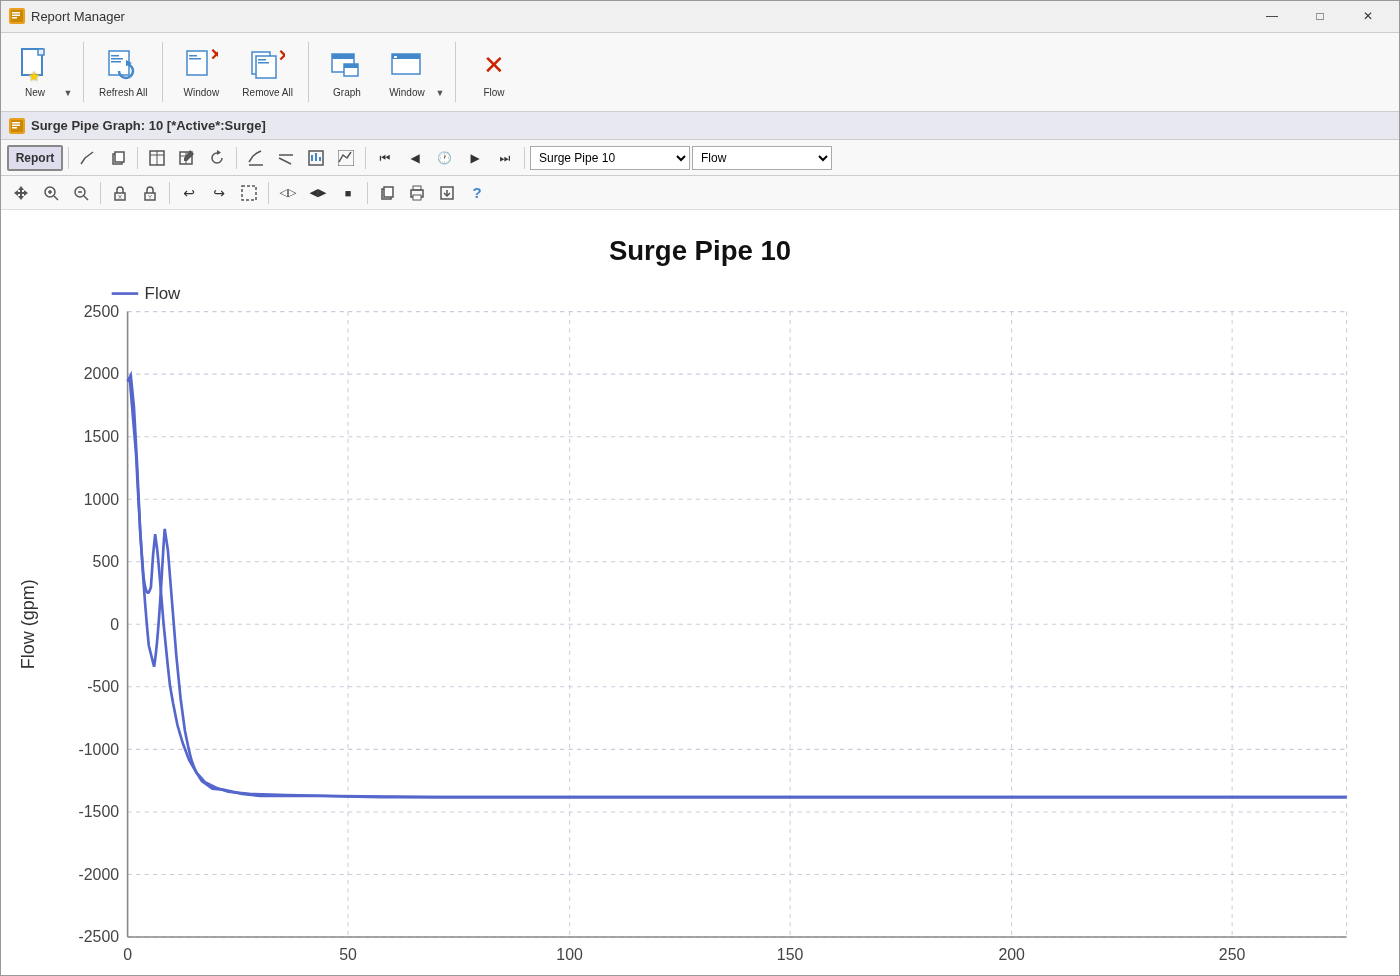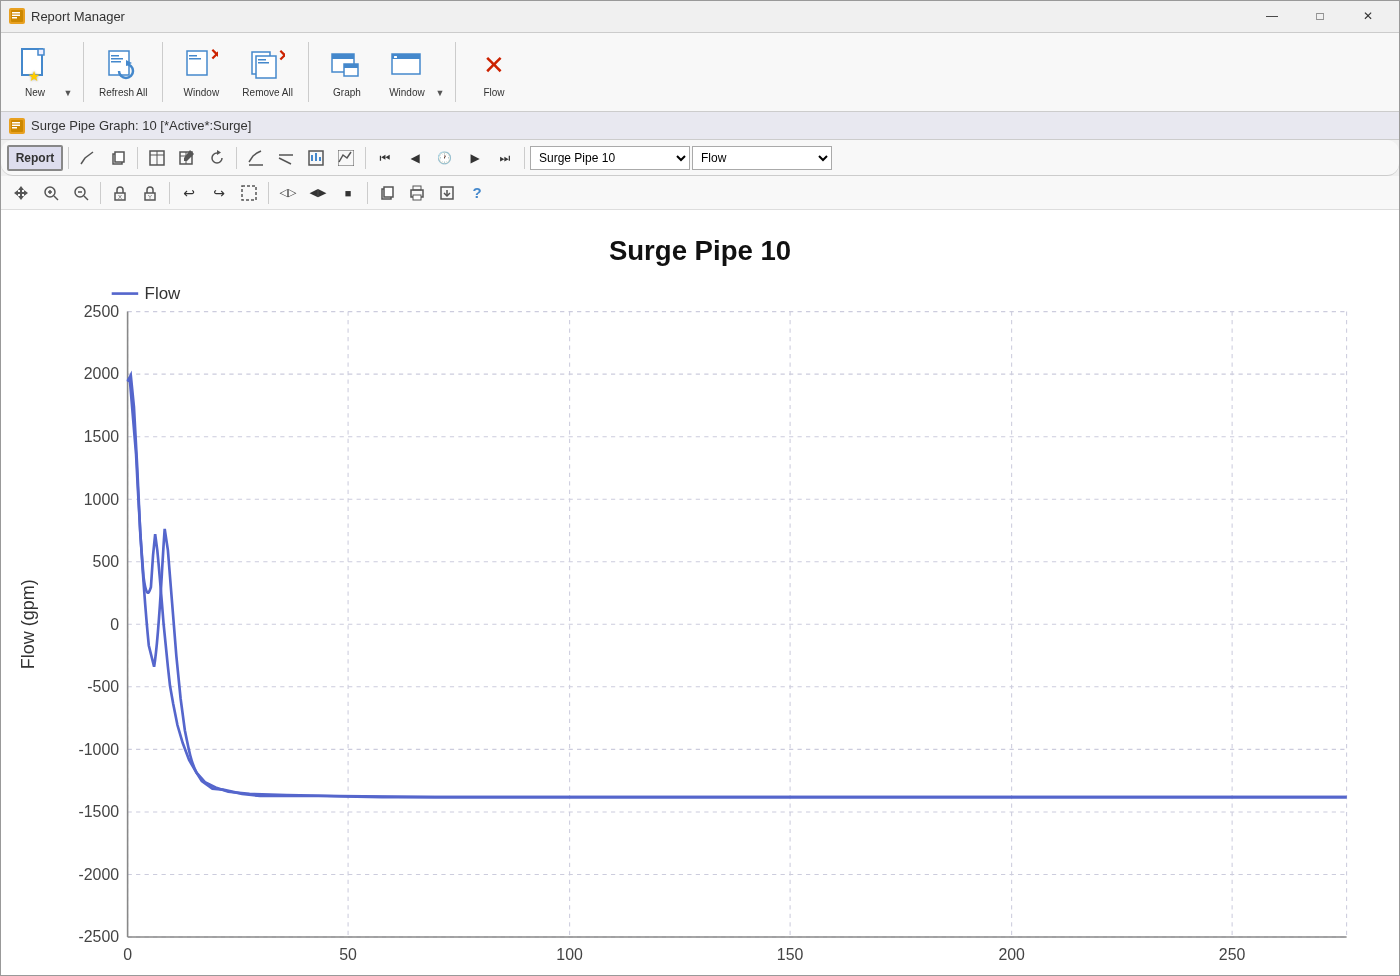--- a/index.html
+++ b/index.html
@@ -21,26 +21,26 @@
     .toolbar-btn .icon-area { width: 36px; height: 36px; display: flex; align-items: center; justify-content: center; position: relative; }
     .toolbar-btn .btn-label { font-size: 10px; color: #333; text-align: center; }
     .toolbar-separator { width: 1px; height: 60px; background: #ccc; margin: 0 4px; }
     .arrow-part { width: 14px; display: flex; align-items: flex-end; justify-content: center; padding-bottom: 8px; cursor: pointer; }
     
     
     .window-dropdown { margin-left: auto; display: flex; align-items: center; }
     .window-select { height: 28px; border: 1px solid #aaa; background: white; padding: 2px 6px; font-size: 12px; min-width: 220px; cursor: pointer; }
     
     
-    .sub-header { height: 28px; background: #e8e8f0; border-bottom: 1px solid #ccc; display: flex; align-items: center; padding: 12px 8px; gap: 6px; }
+    .sub-header { height: 28px; background: #e8e8f0; border-bottom: 1px solid #ccc; display: flex; align-items: center; padding: 12px 8px; gap: 6px; font-weight: bold; }
     .sub-header-icon { width: 16px; height: 16px; background: #e8a020; border-radius: 2px; font-size: 9px; color: white; display: flex; align-items: center; justify-content: center; }
     .sub-header-title { font-size: 13px; color: #333; }
     
     
-    .graph-toolbar { height: 36px; background: #f8f8f8; border-bottom: 1px solid #ccc; display: flex; align-items: center; padding: 2px 6px; gap: 2px; border-radius: 12px; }
+    .graph-toolbar { height: 36px; background: #f8f8f8; border-bottom: 1px solid #ccc; display: flex; align-items: center; padding: 2px 6px; gap: 2px; }
     .gtb-btn { width: 28px; height: 26px; border: 1px solid transparent; background: transparent; cursor: pointer; display: flex; align-items: center; justify-content: center; font-size: 13px; border-radius: 2px; color: #333; }
     .gtb-btn.active { background: #dde; border: 2px solid #888; }
     .gtb-separator { width: 1px; height: 22px; background: #ccc; margin: 0 3px; }
     .gtb-select { height: 24px; border: 1px solid #aaa; background: white; padding: 0 4px; font-size: 12px; cursor: pointer; }
     
     
     .graph-toolbar2 { height: 34px; background: #f8f8f8; border-bottom: 1px solid #ddd; display: flex; align-items: center; padding: 2px 6px; gap: 2px; }
     
     
     .chart-area { flex: 1; background: white; display: flex; align-items: center; justify-content: center; padding: 10px; }

